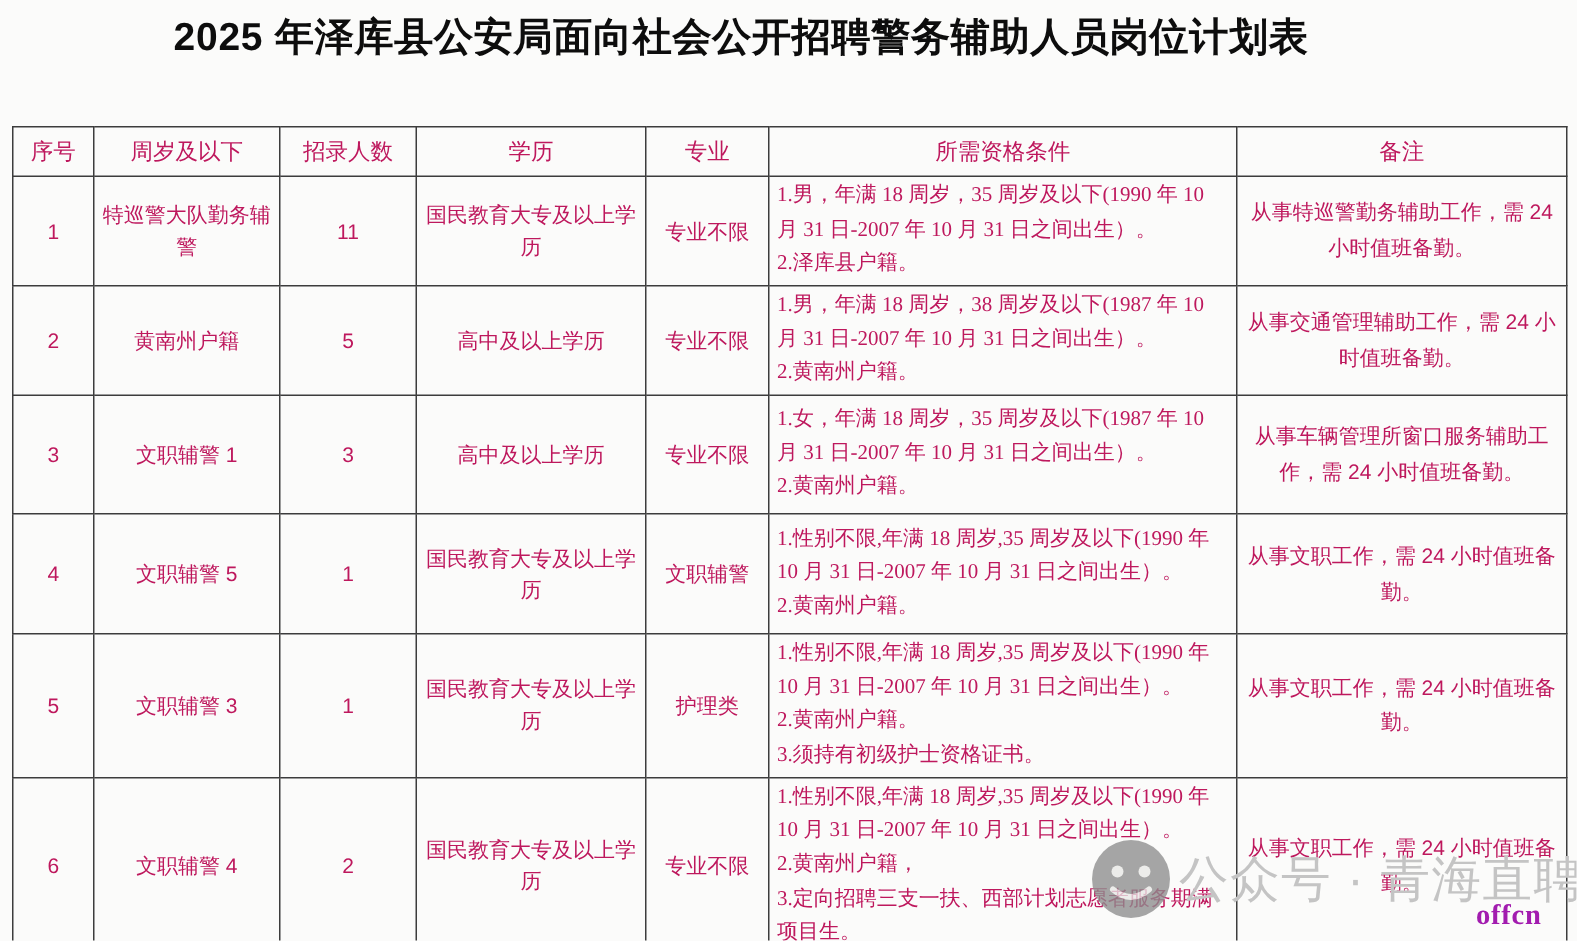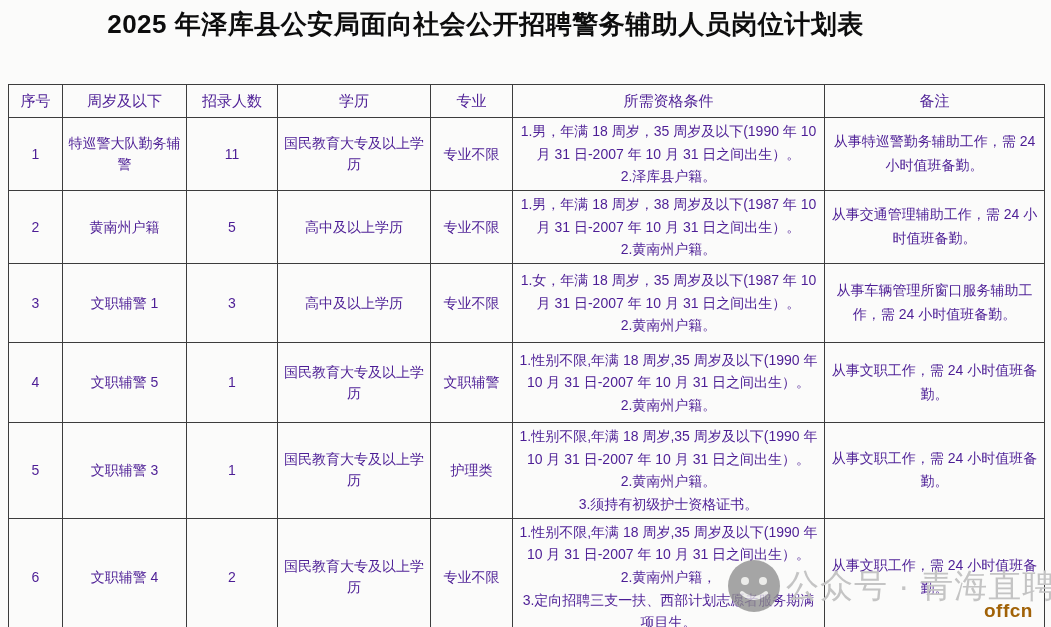--- a/index.html
+++ b/index.html
@@ -8,20 +8,21 @@
     width: 1051px;
     height: 627px;
     background: #fbfbfa;
     font-family: "Liberation Sans", "DejaVu Sans", sans-serif;
     overflow: hidden;
   }
   .sheet {
     position: relative;
     width: 971px;
     height: 627px;
+    padding-left: 17px;
   }
   .title {
     position: absolute;
     left: 0;
     right: 0;
     top: 7px;
     margin: 0;
     text-align: center;
     font-size: 26px;
     font-weight: 700;
@@ -31,38 +32,39 @@
   table.plan {
     position: absolute;
     left: 8px;
     top: 84px;
     width: 1036px;
     border-collapse: collapse;
     table-layout: fixed;
   }
   .plan th, .plan td {
     border: 1px solid #3c3c3c;
-    color: #4c1d95;
+    color: #be185d;
     vertical-align: middle;
     padding: 2px 5px;
     overflow: hidden;
   }
   .plan th {
     font-size: 15px;
     font-weight: 400;
     height: 28px;
     text-align: center;
   }
   .plan td { font-size: 14px; }
   .c { text-align: center; line-height: 1.5; }
   .qual {
-    text-align: center;
+    text-align: left;
     line-height: 1.62;
     white-space: pre-line;
     padding: 3px 4px 3px 7px;
+    font-family: Liberation Serif, serif;
   }
   .rem {
     text-align: center;
     line-height: 1.7;
     padding: 3px 6px 3px 9px;
   }
   tr.r1 { height: 70px; }
   tr.r2 { height: 73px; }
   tr.r3 { height: 79px; }
   tr.r4 { height: 80px; }
@@ -82,24 +84,24 @@
     font-size: 33px;
     color: #c4c4c4;
     letter-spacing: 1px;
     margin-left: 4px;
     white-space: nowrap;
   }
   .offcn-logo {
     position: absolute;
     left: 984px;
     top: 600px;
-    font-family: Liberation Sans, sans-serif;
+    font-family: Liberation Serif, serif;
     font-size: 19px;
     font-weight: 700;
-    color: #a16207;
+    color: #a21caf;
     z-index: 6;
     letter-spacing: 0.5px;
   }
 </style>
 </head>
 <body>
 
 <div class="sheet">
 
   <h1 class="title">2025 年泽库县公安局面向社会公开招聘警务辅助人员岗位计划表</h1>

